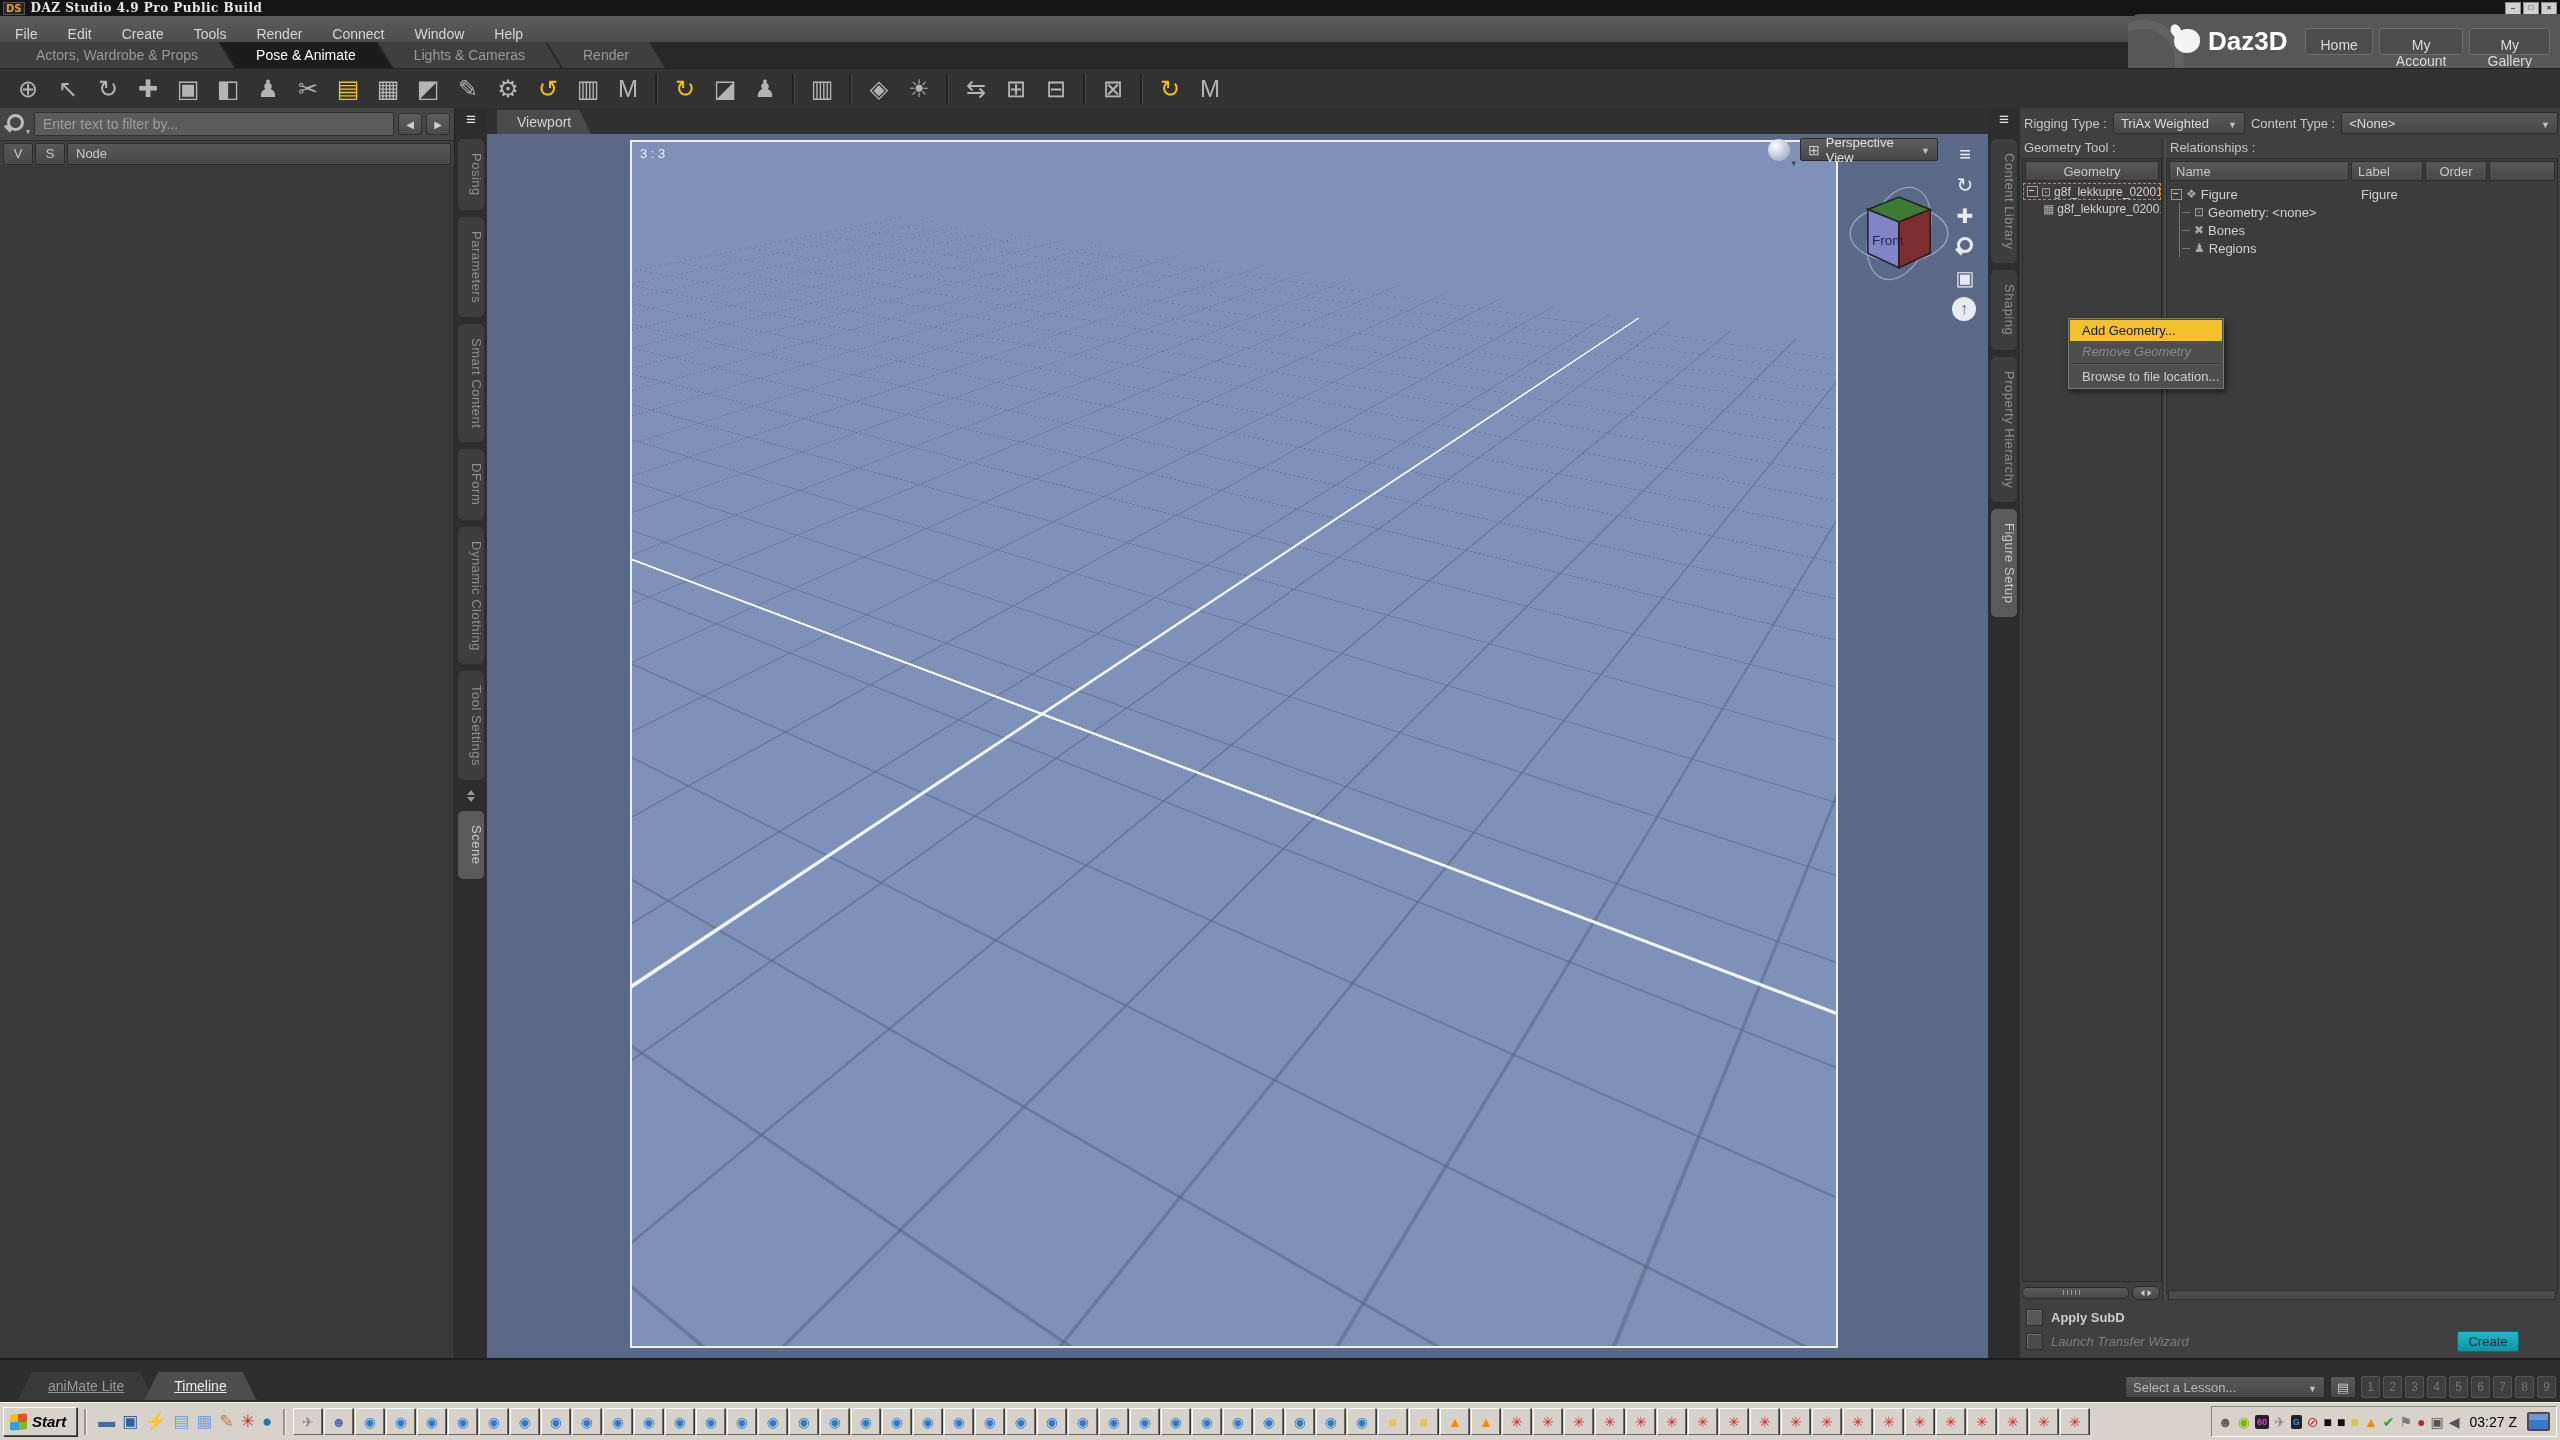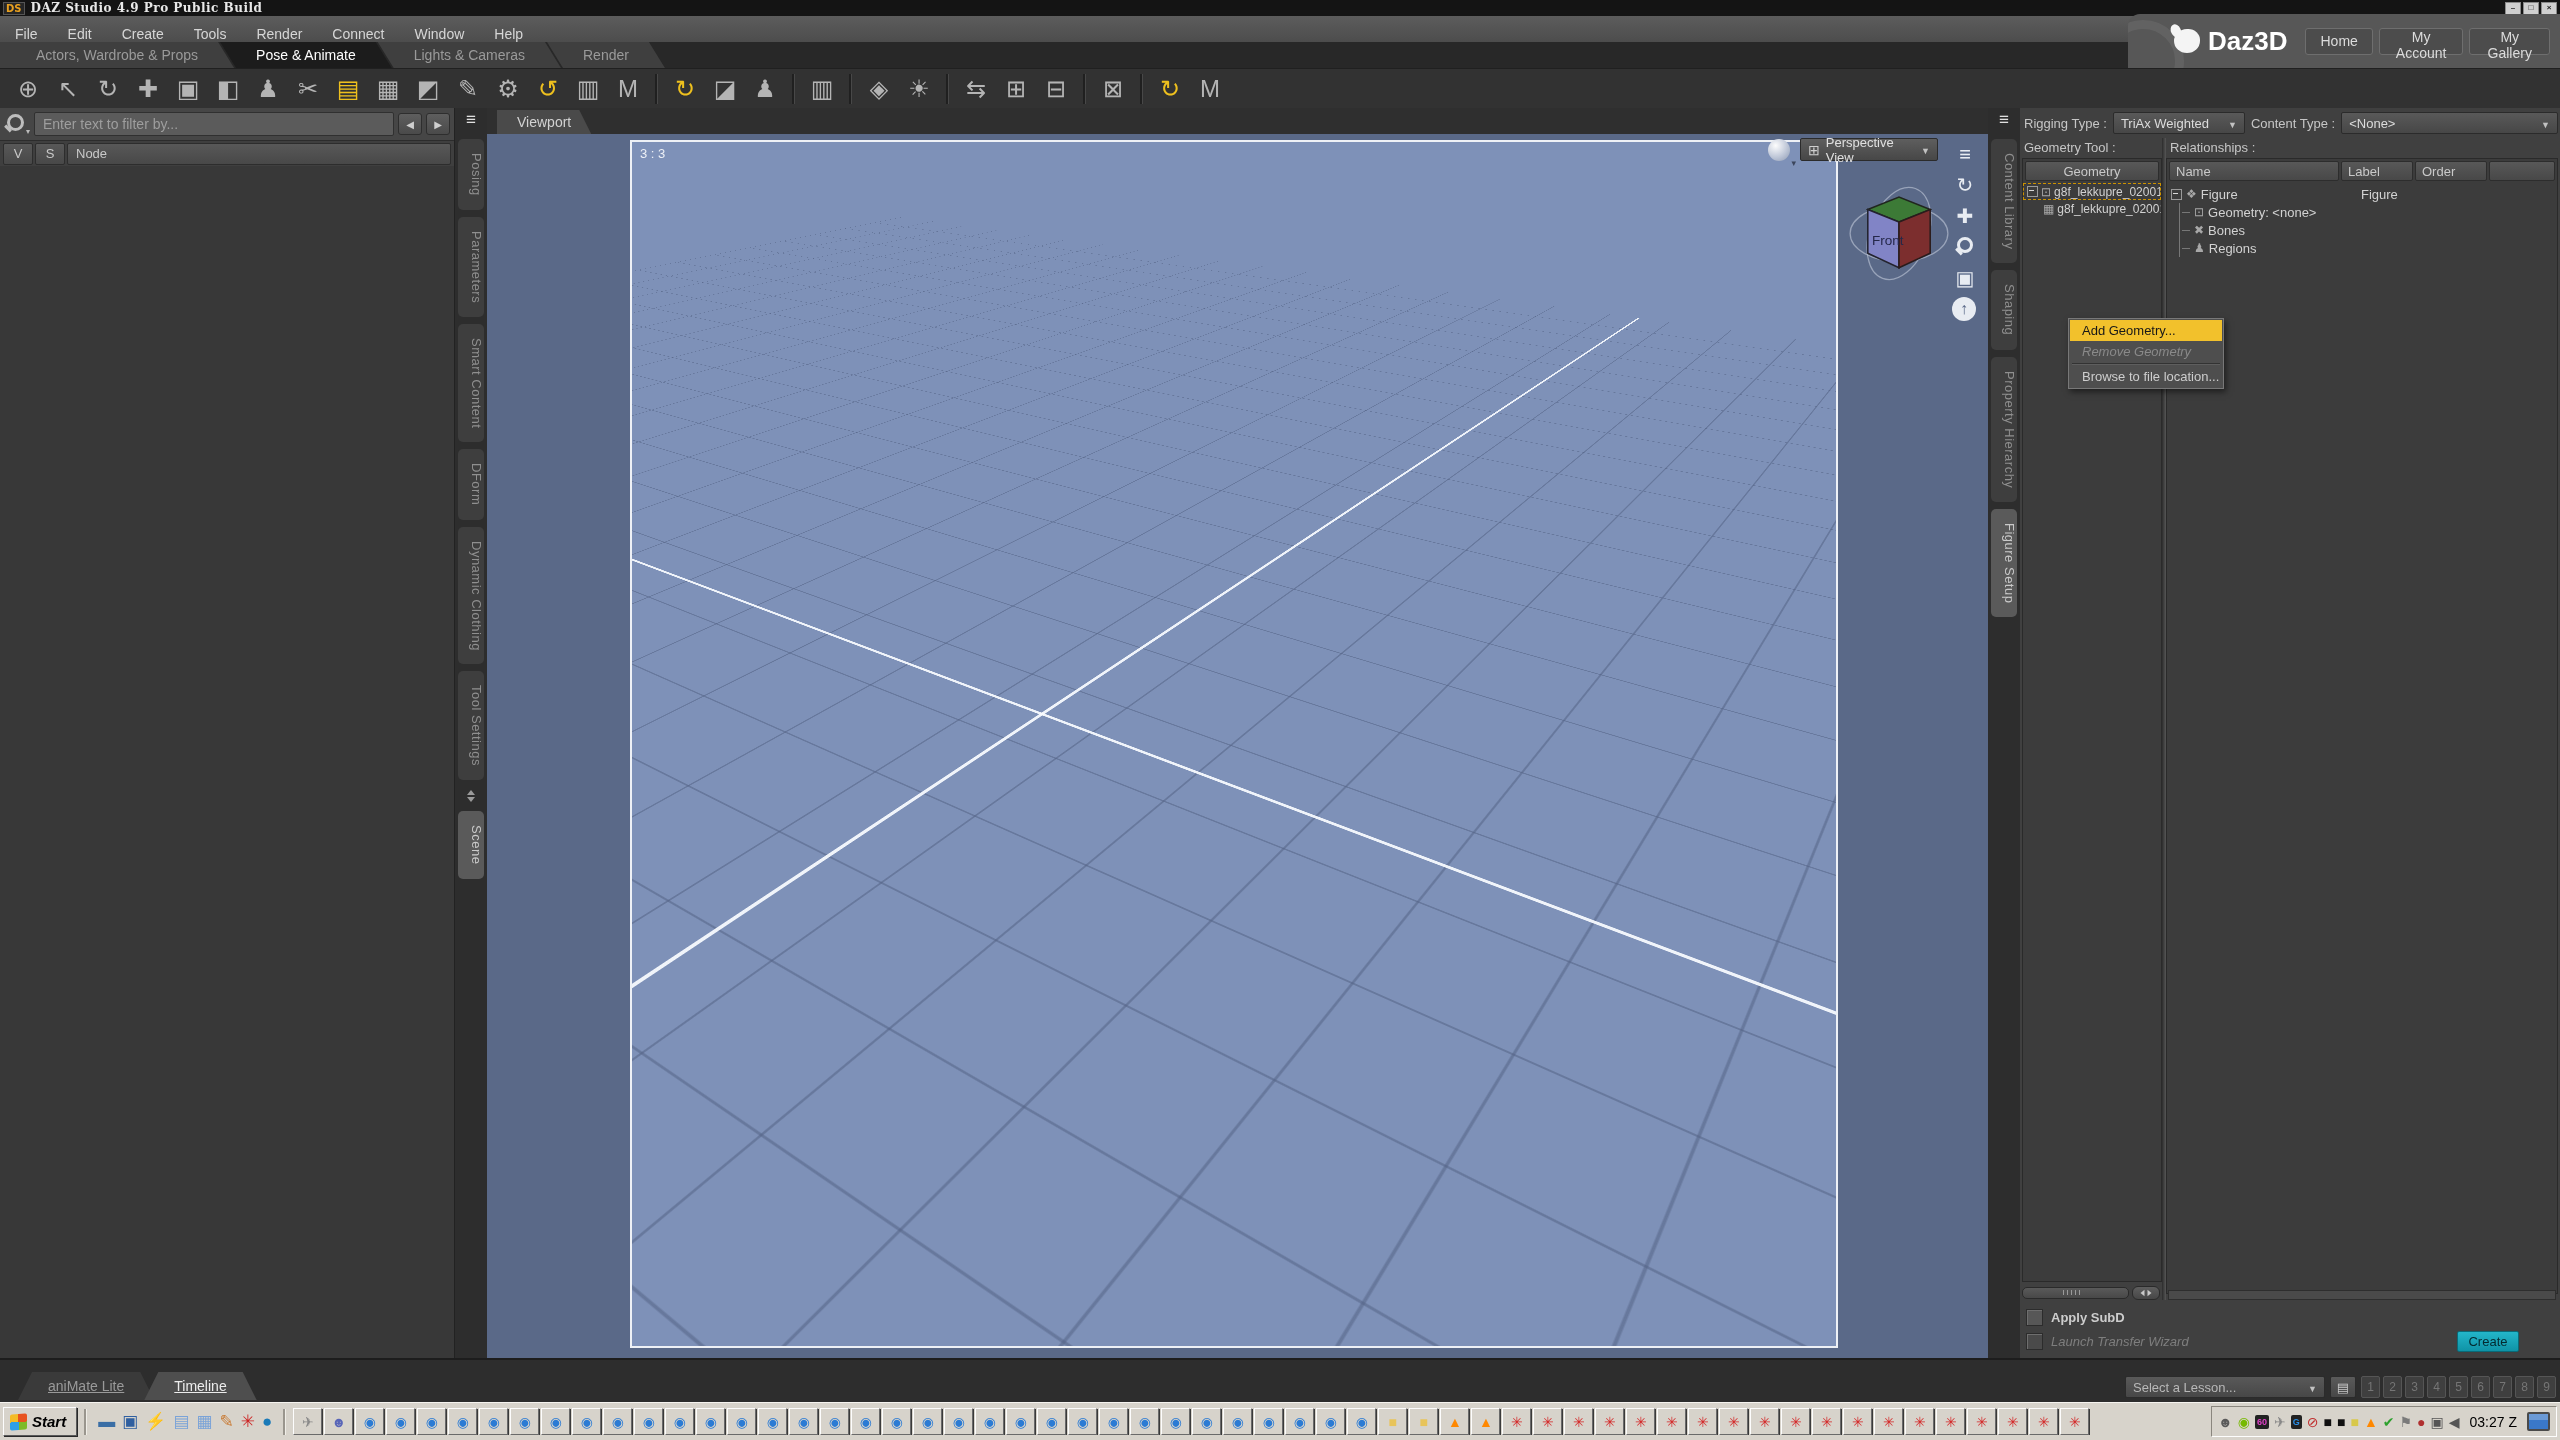--- a/index.html
+++ b/index.html
@@ -34,21 +34,21 @@
   #daz-panel{position:absolute;right:0;top:14px;width:432px;height:54px;background:#575757;
     border-radius:12px 0 0 0;display:flex;align-items:center;gap:8px;padding:0 10px 0 46px;
     box-sizing:border-box;overflow:hidden;}
   .daz-swirl{position:absolute;left:-26px;top:6px;width:64px;height:64px;border-radius:50%;
     border:9px solid rgba(255,255,255,.07);}
   .mascot{width:26px;height:24px;background:#f4f4f4;border-radius:50% 45% 50% 50%;position:relative;flex:0 0 auto;}
   .mascot::before{content:"";position:absolute;left:-3px;top:-5px;width:10px;height:14px;
     background:#f4f4f4;border-radius:50%;transform:rotate(-25deg);}
   .brand{font:bold 26px "Liberation Sans",sans-serif;color:#fff;letter-spacing:0;margin-right:10px;}
   .daz-btn{background:#4c4c4c;border:1px solid #6e6e6e;border-radius:3px;color:#dcdcdc;
-    font-size:14px;height:27px;padding:0 14px;flex:1 1 auto;}
+    font-size:14px;height:27px;padding:8px 14px;flex:1 1 auto;}
 
   
   #toolbar{position:absolute;left:0;top:68px;width:2560px;height:40px;background:#323232;
     border-top:1px solid #202020;display:flex;align-items:center;gap:4px;padding-left:10px;box-sizing:border-box;}
   .tool-btn{background:none;border:none;color:#b4b4b4;font-size:24px;width:36px;height:34px;
     line-height:32px;text-align:center;padding:0;}
   .tool-btn.gold{color:#eec01e;}
   .tool-sep{width:2px;height:30px;background:#202020;border-right:1px solid #484848;margin:0 5px;}
 
   
@@ -154,21 +154,21 @@
   .expander::after{content:"";position:absolute;left:1px;top:3px;width:5px;height:1px;background:#d8d8d8;}
   .ticon{color:#a8a8a8;font-size:12px;flex:0 0 auto;}
   .gname{overflow:hidden;}
   .col-divider{position:absolute;left:142px;top:30px;bottom:58px;width:4px;
     background:linear-gradient(90deg,#2c2c2c,#565656);}
   .rel-col{position:absolute;left:146px;top:50px;right:2px;bottom:64px;background:#3c3c3c;
     border:1px solid #2a2a2a;overflow:hidden;}
   .rel-heads{display:flex;gap:2px;padding:2px;}
   .rel-heads .name{flex:1;}
   .rel-heads .label{width:72px;}
-  .rel-heads .order{width:72px;}
+  .rel-heads .order{width:62px;text-align:center;}
   .rel-heads .blank{width:66px;}
   .rel-tree{padding:2px 0 0 4px;color:#d2d2d2;font-size:13px;}
   .trow{position:relative;display:flex;align-items:center;gap:4px;height:18px;}
   .tlabel{position:absolute;left:190px;}
   .tree-children{margin-left:8px;border-left:1px solid #777;padding-left:2px;}
   .tree-children .trow::before{content:"";width:8px;height:1px;background:#777;flex:0 0 auto;}
   .geo-scroll{position:absolute;left:2px;bottom:58px;width:138px;height:14px;display:flex;gap:3px;align-items:center;}
   .geo-scroll .track{flex:1;height:10px;border:1px solid #2a2a2a;border-radius:5px;
     background:linear-gradient(#5a5a5a,#484848) ;position:relative;}
   .geo-scroll .track::after{content:"";position:absolute;left:38%;top:2px;width:18px;height:5px;

